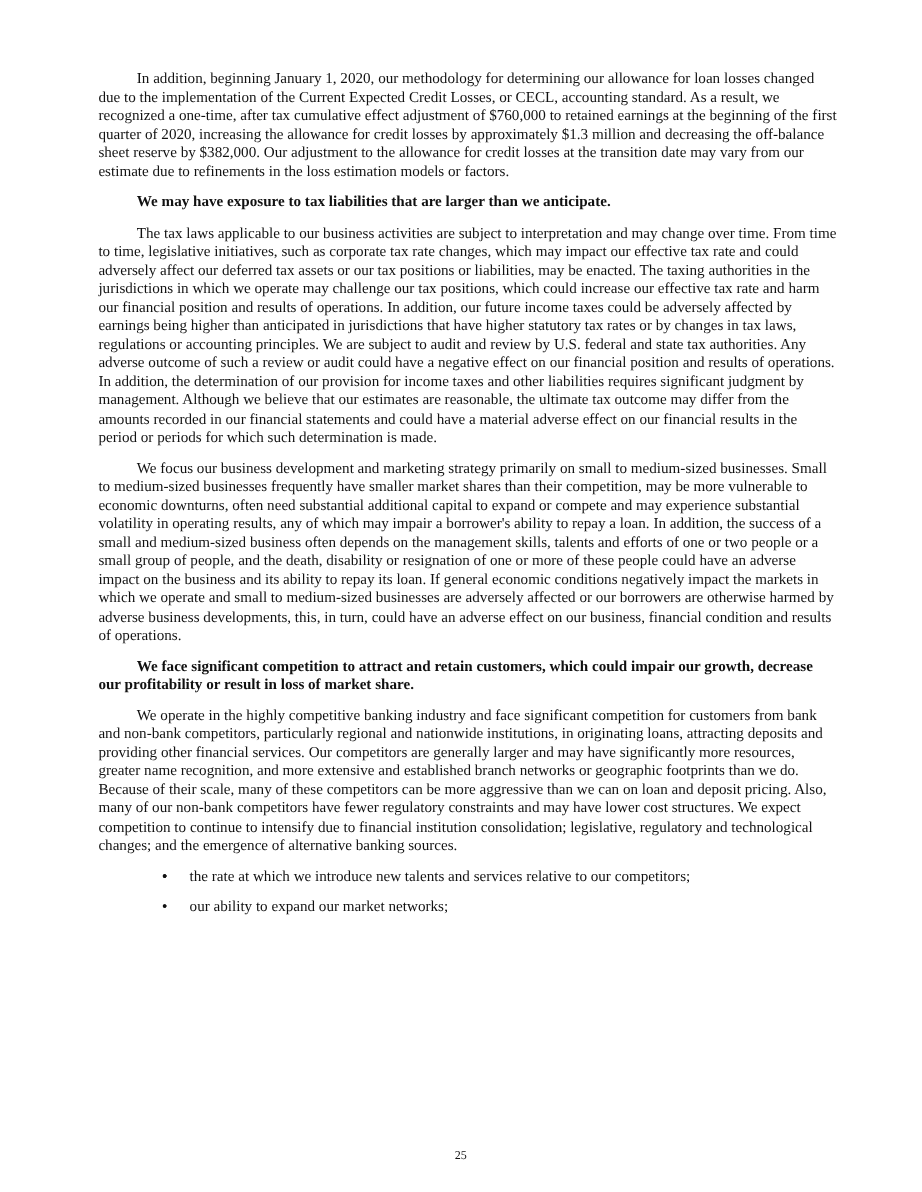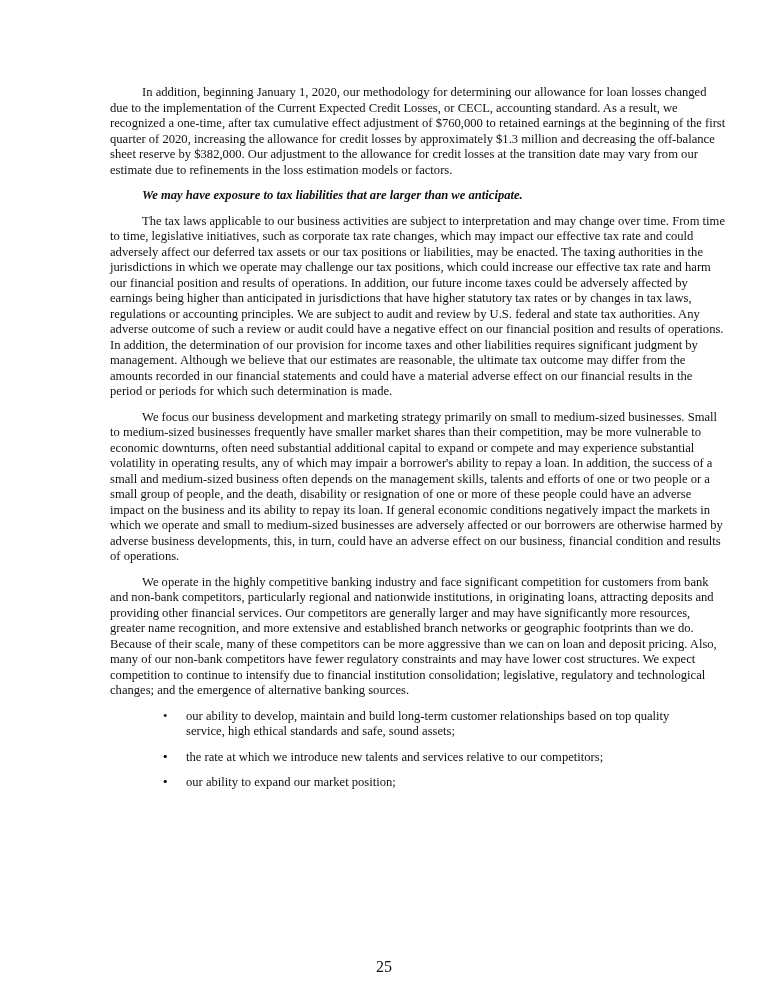--- a/index.html
+++ b/index.html
@@ -1,50 +1,51 @@
 <!DOCTYPE html>
 <html><head>
 <meta charset="utf-8">
 <style>
   html, body { margin: 0; padding: 0; background: #ffffff; }
   body {
     width: 768px; height: 993px; position: relative; overflow: hidden;
     font-family: "Liberation Serif", serif; color: #111; font-size: 12.6px;
   }
-  .page { position: absolute; left: 82px; top: 85px; width: 616px; margin-left: 28px; }
+  .page { position: absolute; left: 82px; top: 58px; width: 616px; }
   p { margin: 0 0 10px 0; line-height: 15.5px; text-align: left; }
   .indent { text-indent: 32px; }
-  .heading { font-weight: bold; font-style: italic; text-indent: 32px; margin-bottom: 10px; }
+  .heading { font-weight: bold; text-indent: 32px; margin-bottom: 10px; }
   ul.bullets { list-style: none; margin: 0; padding: 0; }
   ul.bullets li {
     position: relative; padding-left: 76px; margin: 0 0 10px 0;
     line-height: 15.5px; padding-right: 16px;
   }
   ul.bullets li .bullet { position: absolute; left: 53px; top: 0; }
   .page-number {
     position: absolute; left: 0; right: 0; top: 958px; text-align: center;
-    font-family: "Liberation Serif", serif; font-size: 16px;
+    font-family: "Liberation Serif", serif; font-size: 10px;
   }
 </style>
 </head>
 <body>
 
 <div class="page">
   <p class="indent">In addition, beginning January 1, 2020, our methodology for determining our allowance for loan losses changed due to the implementation of the Current Expected Credit Losses, or CECL, accounting standard. As a result, we recognized a one-time, after tax cumulative effect adjustment of $760,000 to retained earnings at the beginning of the first quarter of 2020, increasing the allowance for credit losses by approximately $1.3 million and decreasing the off-balance sheet reserve by $382,000. Our adjustment to the allowance for credit losses at the transition date may vary from our estimate due to refinements in the loss estimation models or factors.</p>
 
   <p class="heading">We may have exposure to tax liabilities that are larger than we anticipate.</p>
   <p class="indent">The tax laws applicable to our business activities are subject to interpretation and may change over time. From time to time, legislative initiatives, such as corporate tax rate changes, which may impact our effective tax rate and could adversely affect our deferred tax assets or our tax positions or liabilities, may be enacted. The taxing authorities in the jurisdictions in which we operate may challenge our tax positions, which could increase our effective tax rate and harm our financial position and results of operations. In addition, our future income taxes could be adversely affected by earnings being higher than anticipated in jurisdictions that have higher statutory tax rates or by changes in tax laws, regulations or accounting principles. We are subject to audit and review by U.S. federal and state tax authorities. Any adverse outcome of such a review or audit could have a negative effect on our financial position and results of operations. In addition, the determination of our provision for income taxes and other liabilities requires significant judgment by management. Although we believe that our estimates are reasonable, the ultimate tax outcome may differ from the amounts recorded in our financial statements and could have a material adverse effect on our financial results in the period or periods for which such determination is made.</p>
 
   <p class="indent">We focus our business development and marketing strategy primarily on small to medium-sized businesses. Small to medium-sized businesses frequently have smaller market shares than their competition, may be more vulnerable to economic downturns, often need substantial additional capital to expand or compete and may experience substantial volatility in operating results, any of which may impair a borrower's ability to repay a loan. In addition, the success of a small and medium-sized business often depends on the management skills, talents and efforts of one or two people or a small group of people, and the death, disability or resignation of one or more of these people could have an adverse impact on the business and its ability to repay its loan. If general economic conditions negatively impact the markets in which we operate and small to medium-sized businesses are adversely affected or our borrowers are otherwise harmed by adverse business developments, this, in turn, could have an adverse effect on our business, financial condition and results of operations.</p>
 
+  <p class="heading">We face significant competition to attract and retain customers, which could impair our growth, decrease our profitability or result in loss of market share.</p>
   <p class="indent">We operate in the highly competitive banking industry and face significant competition for customers from bank and non-bank competitors, particularly regional and nationwide institutions, in originating loans, attracting deposits and providing other financial services. Our competitors are generally larger and may have significantly more resources, greater name recognition, and more extensive and established branch networks or geographic footprints than we do. Because of their scale, many of these competitors can be more aggressive than we can on loan and deposit pricing. Also, many of our non-bank competitors have fewer regulatory constraints and may have lower cost structures. We expect competition to continue to intensify due to financial institution consolidation; legislative, regulatory and technological changes; and the emergence of alternative banking sources.</p>
 
 
   <ul class="bullets">
-    <li><span class="bullet">•</span><span>our ability to develop, maintain and build long-term customer relationships based on top quality service, high ethical standards and safe, sound assets;</span></li>
+    <li><span class="bullet">•</span></li>
     <li><span class="bullet">•</span></li>
     <li><span class="bullet">•</span><span>the rate at which we introduce new talents and services relative to our competitors;</span></li>
     <li><span class="bullet">•</span></li>
-    <li><span class="bullet">•</span><span>our ability to expand our market position;</span></li>
+    <li><span class="bullet">•</span><span>our ability to expand our market networks;</span></li>
   </ul>
 </div>
 
 <div class="page-number">25</div>
 
 </body></html>

